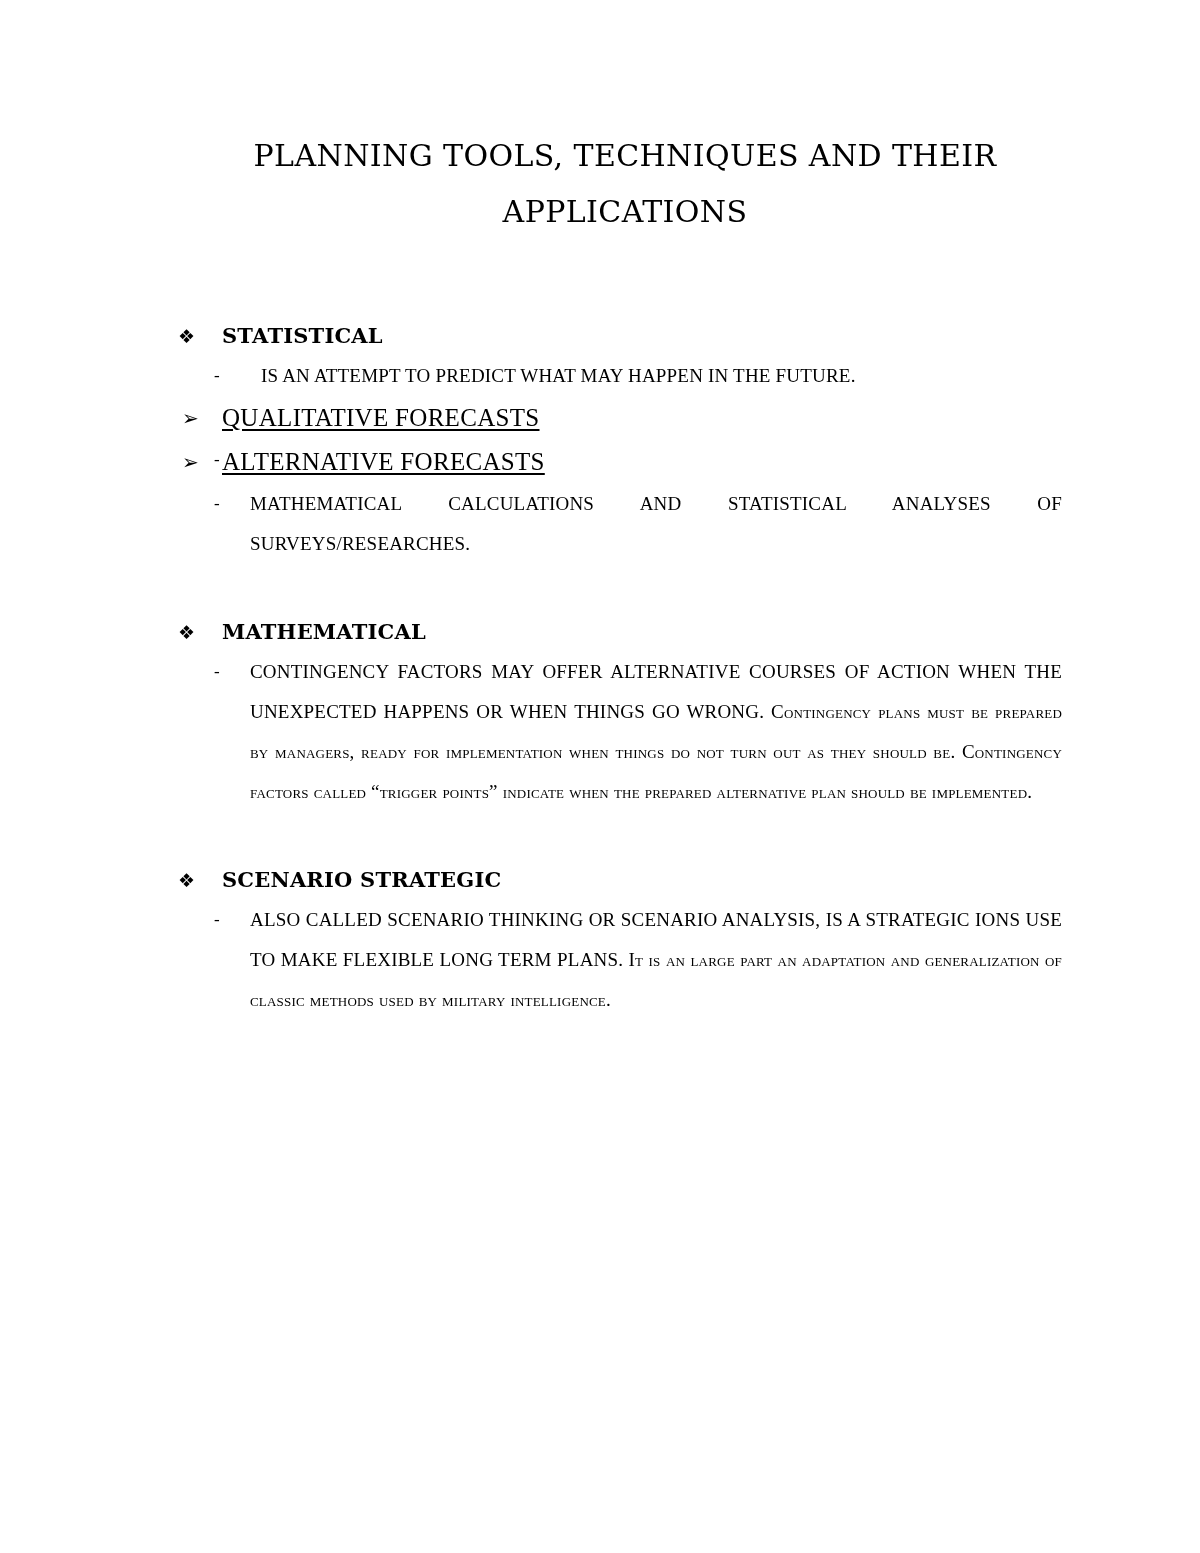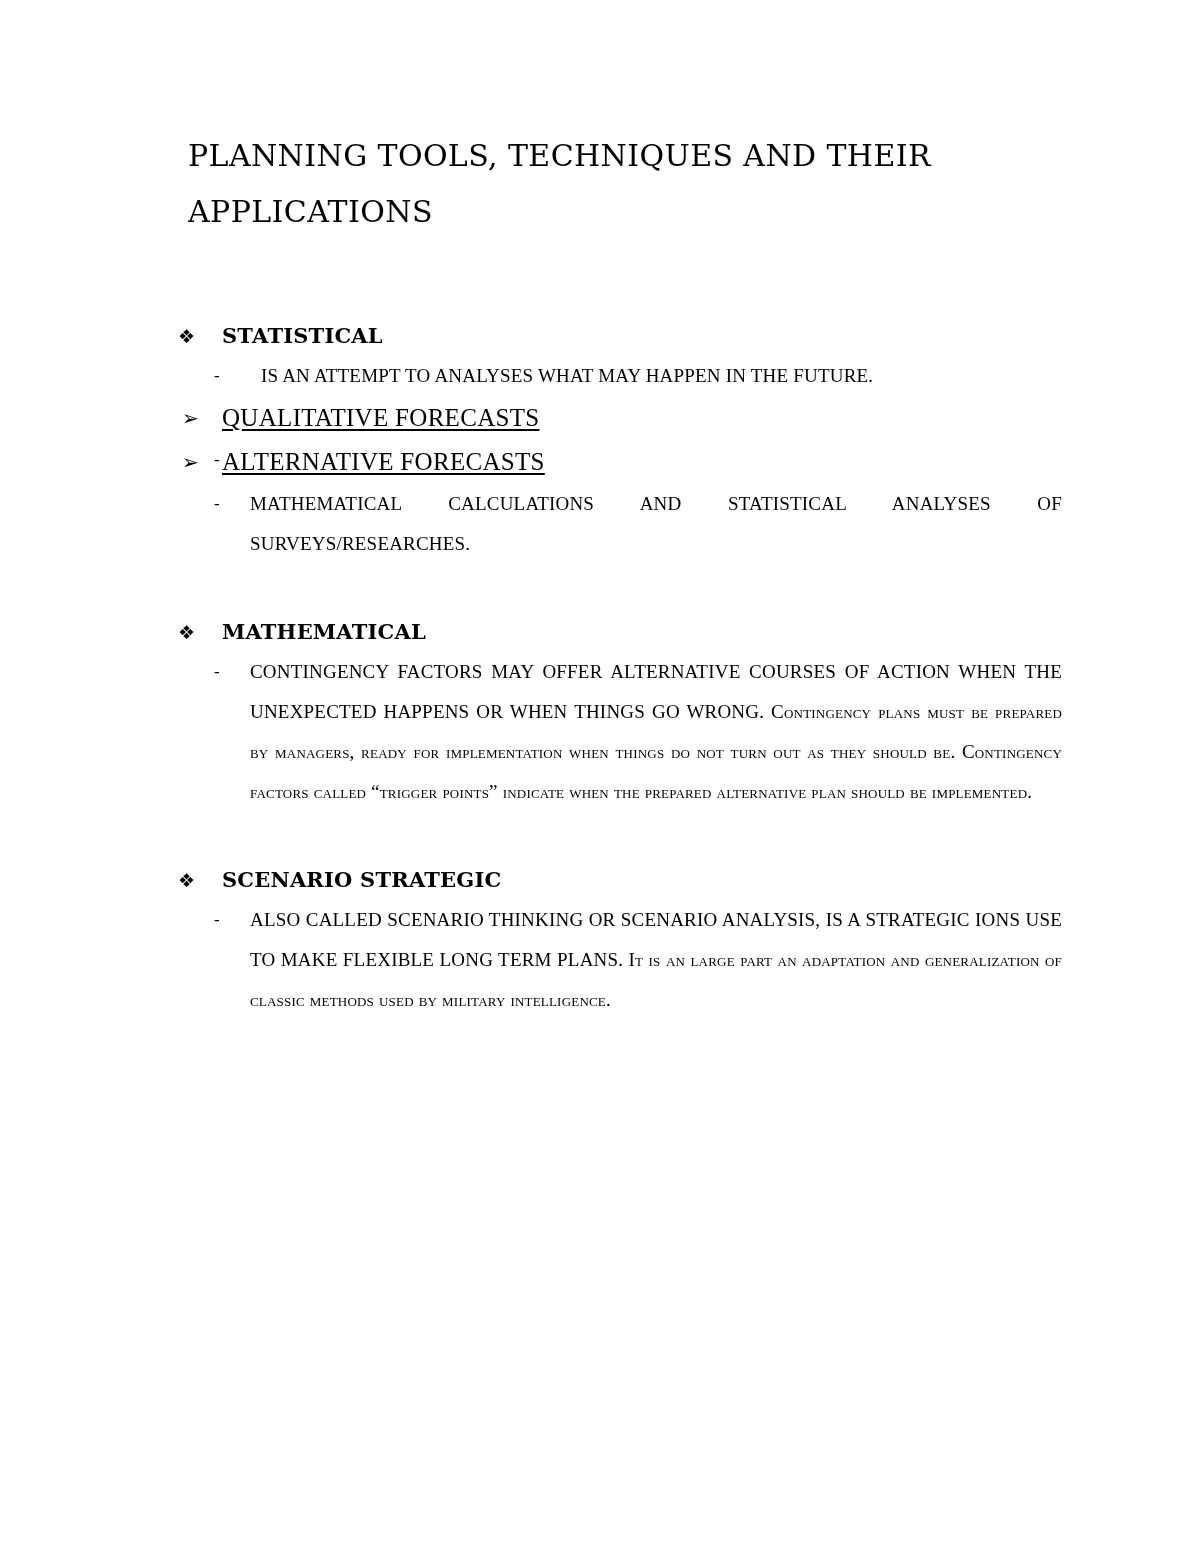--- a/index.html
+++ b/index.html
@@ -22,21 +22,21 @@
   }
   .content {
     position: absolute;
     left: 178px;
     top: 128px;
     width: 884px;
   }
 
   
   .doc-title {
-    text-align: left;
+    text-align: center;
     font-family: "DejaVu Serif", "Liberation Serif", serif;
     font-size: 30px;
     line-height: 56px;
     letter-spacing: 0.4px;
     font-weight: 400;
     color: #000;
     margin: 0 0 0 0;
     padding-left: 10px;
   }
   .doc-title .line2 { display: block; }
@@ -136,21 +136,21 @@
 
     <div>
 
       <p class="lvl1">
         <span class="bullet">❖</span>
         <span class="txt">STATISTICAL</span>
       </p>
 
       <p class="lvl3 extra-indent">
         <span class="bullet">-</span>
-        <span class="txt">IS AN ATTEMPT TO ANALYSES WHAT MAY HAPPEN IN THE FUTURE.</span>
+        <span class="txt">IS AN ATTEMPT TO PREDICT WHAT MAY HAPPEN IN THE FUTURE.</span>
       </p>
 
       <p class="lvl2">
         <span class="bullet">➢</span>
         <span class="txt u">QUALITATIVE FORECASTS</span>
       </p>
 
       <p class="lvl3">
         <span class="bullet">-</span>
       </p>

